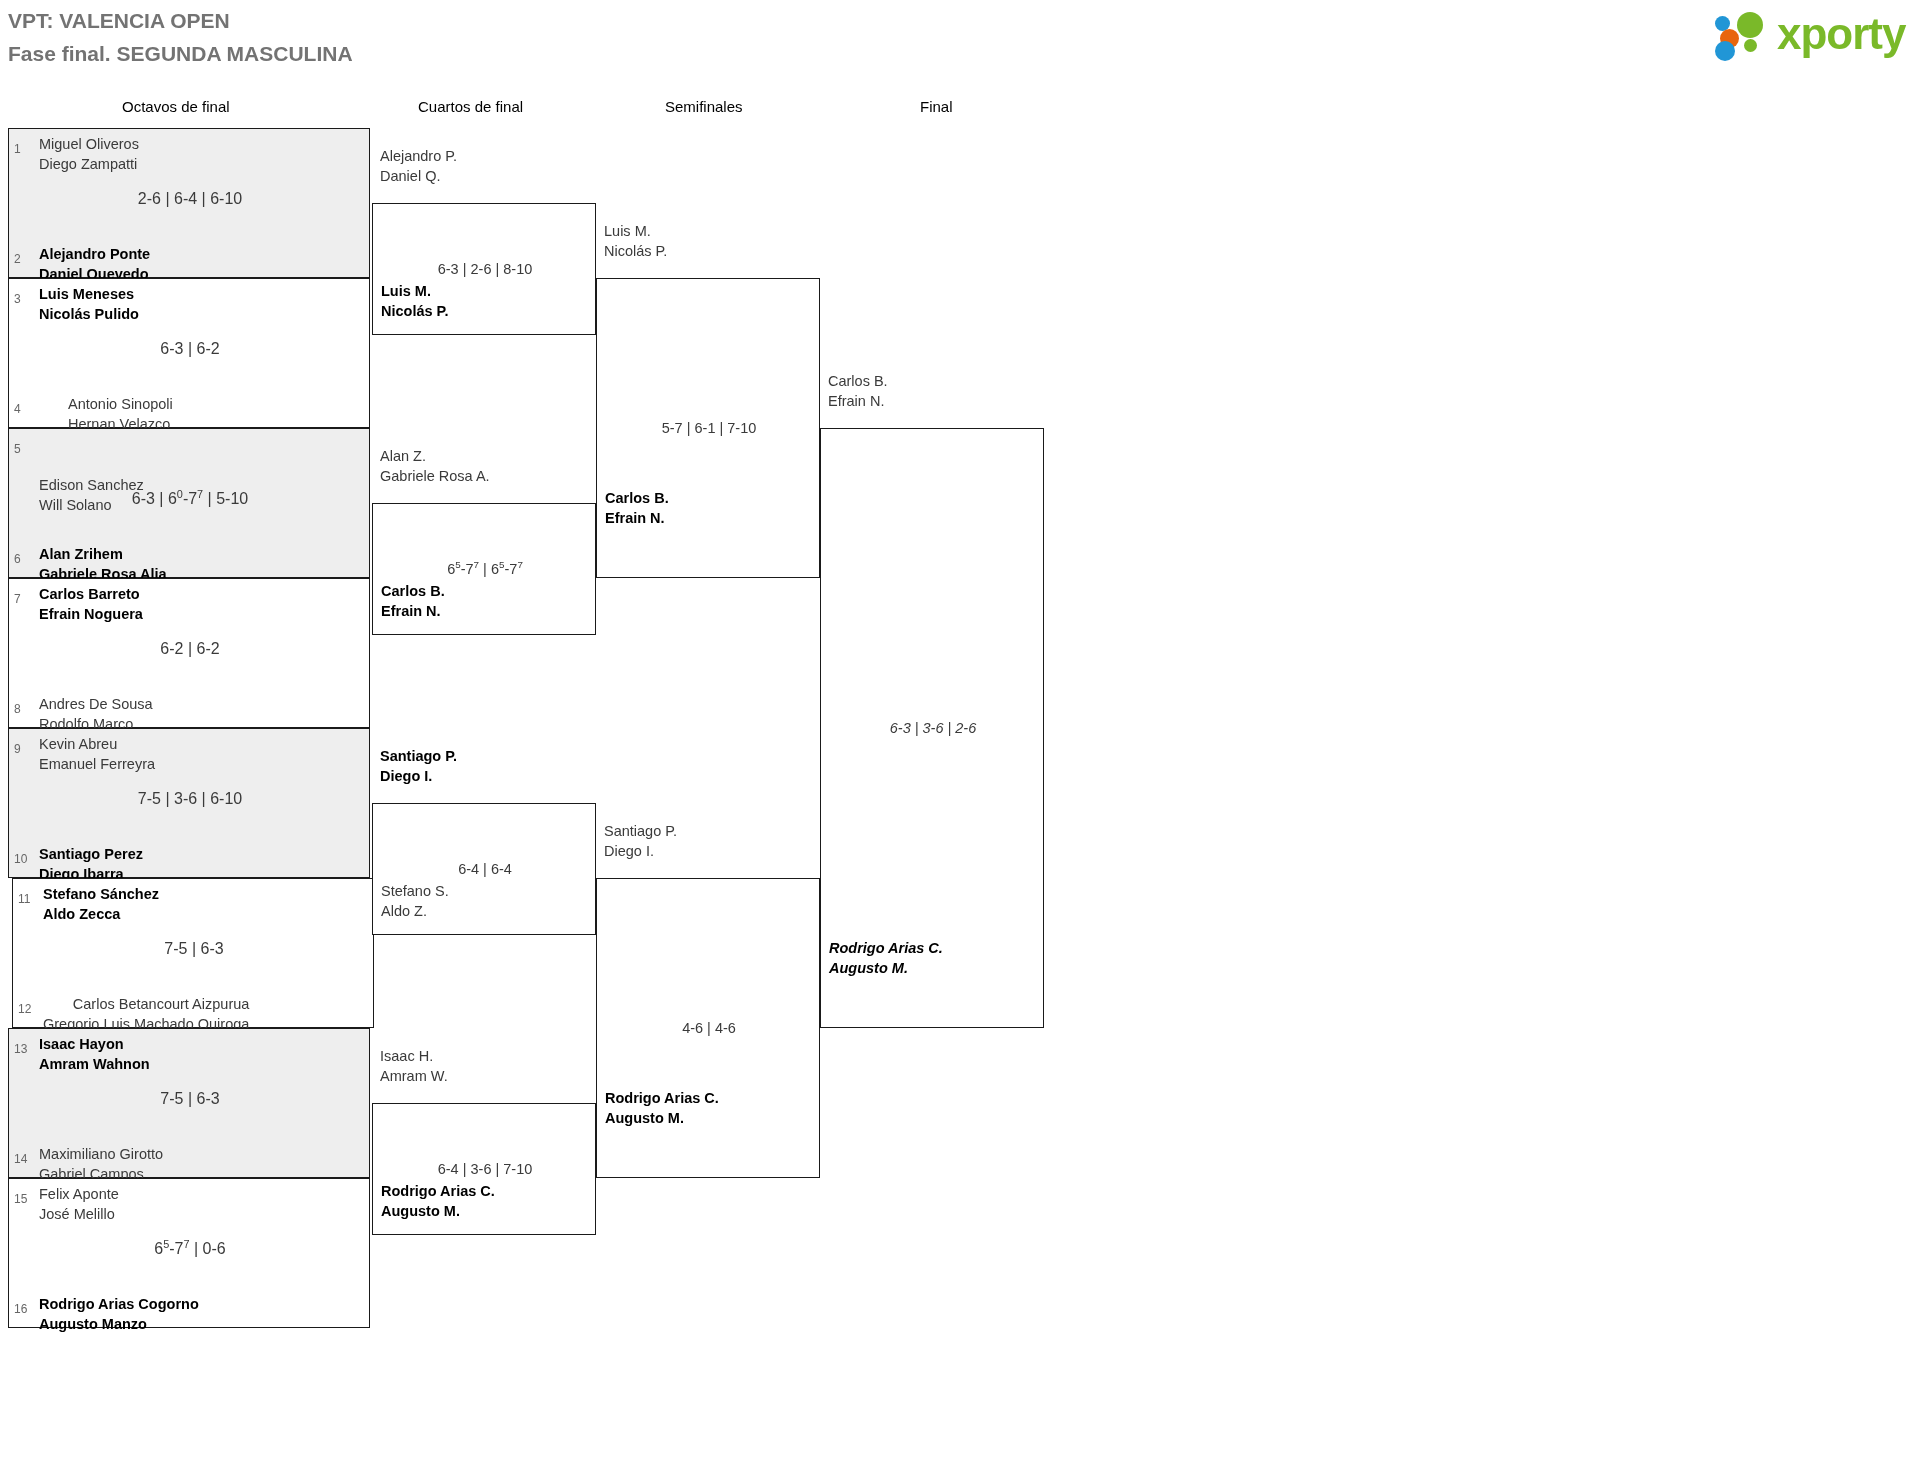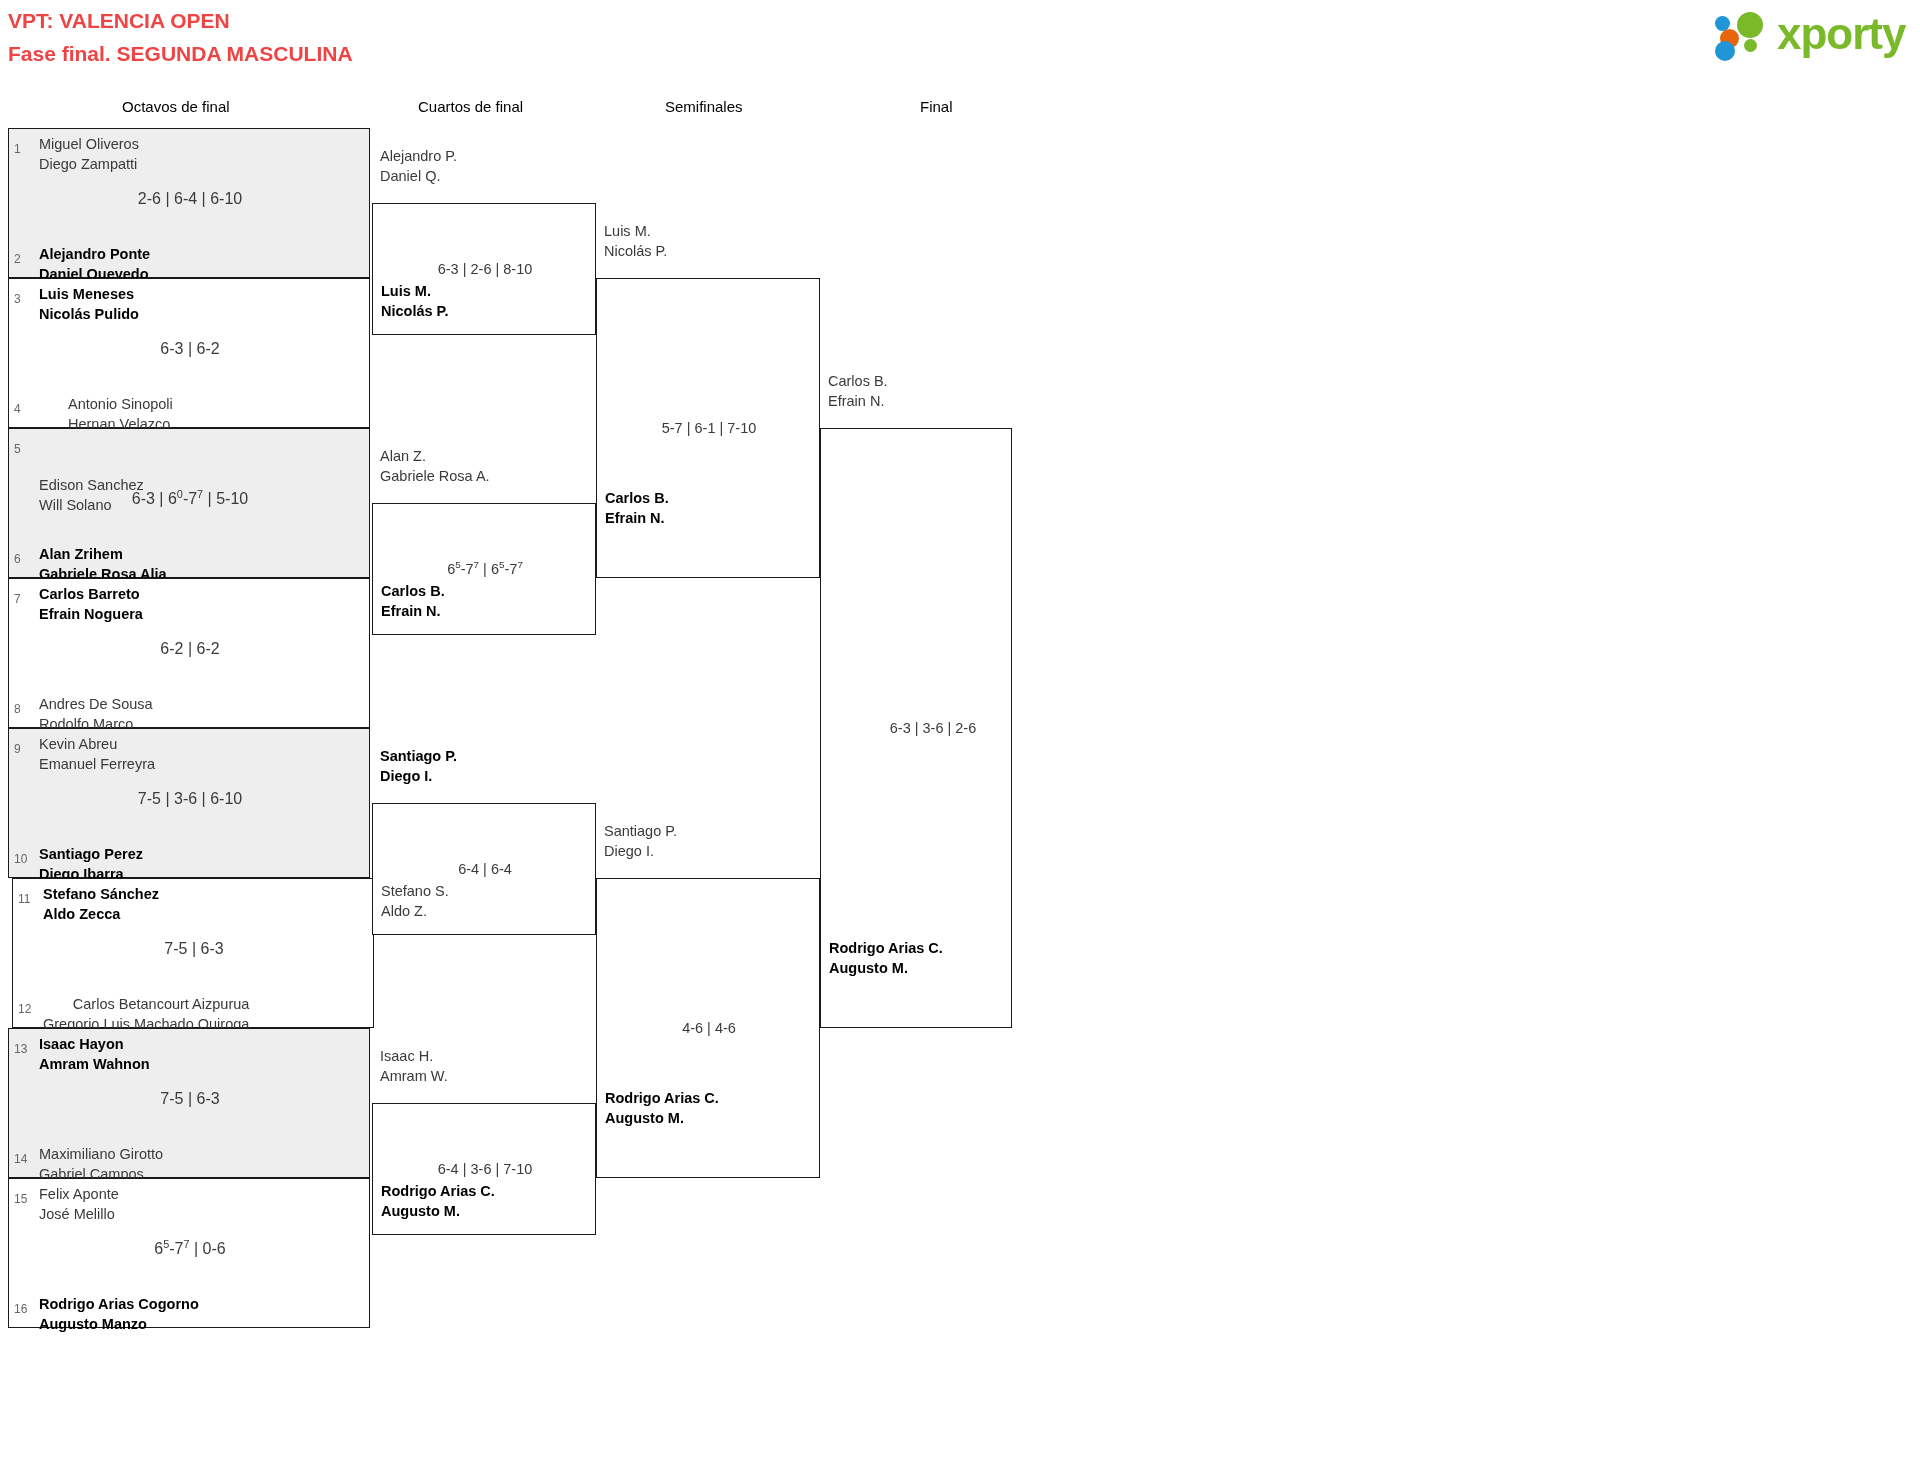--- a/index.html
+++ b/index.html
@@ -24,21 +24,21 @@
   }
   #title-block {
     position: absolute;
     left: 8px; top: 4px;
   }
   .title-line {
     font-size: 21px;
     font-weight: bold;
     line-height: 33px;
     white-space: nowrap;
-    color: #ef4444;
+    color: #737373;
   }
 
   
   #logo {
     position: absolute;
     left: 1715px; top: 8px;
     width: 195px; height: 52px;
   }
   #logo-dots {
     position: absolute;
@@ -249,18 +249,18 @@
     <div class="adv-box" style="left: 596px; top: 278px; width: 224px; height: 300px;">
       <div class="adv-score" style="left: 8px; top: 140px; width: 208px;">5-7 | 6-1 | 7-10</div>
       <div class="adv-bottom win" style="left: 8px; top: 210px;">Carlos B.<br>Efrain N.</div>
     </div>
     <div class="adv-top" style="left: 604px; top: 222px;">Luis M.<br>Nicolás P.</div>
     <div class="adv-box" style="left: 596px; top: 878px; width: 224px; height: 300px;">
       <div class="adv-score" style="left: 8px; top: 140px; width: 208px;">4-6 | 4-6</div>
       <div class="adv-bottom win" style="left: 8px; top: 210px;">Rodrigo Arias C.<br>Augusto M.</div>
     </div>
     <div class="adv-top" style="left: 604px; top: 822px;">Santiago P.<br>Diego I.</div>
-    <div class="adv-box" style="left: 820px; top: 428px; width: 192px; height: 600px;">
+    <div class="adv-box" style="left: 820px; top: 428px; width: 224px; height: 600px; font-style: italic;">
       <div class="adv-score" style="left: 8px; top: 290px; width: 208px;">6-3 | 3-6 | 2-6</div>
       <div class="adv-bottom win" style="left: 8px; top: 510px;">Rodrigo Arias C.<br>Augusto M.</div>
     </div>
     <div class="adv-top" style="left: 828px; top: 372px;">Carlos B.<br>Efrain N.</div>
   </div>
 
 </body></html>

